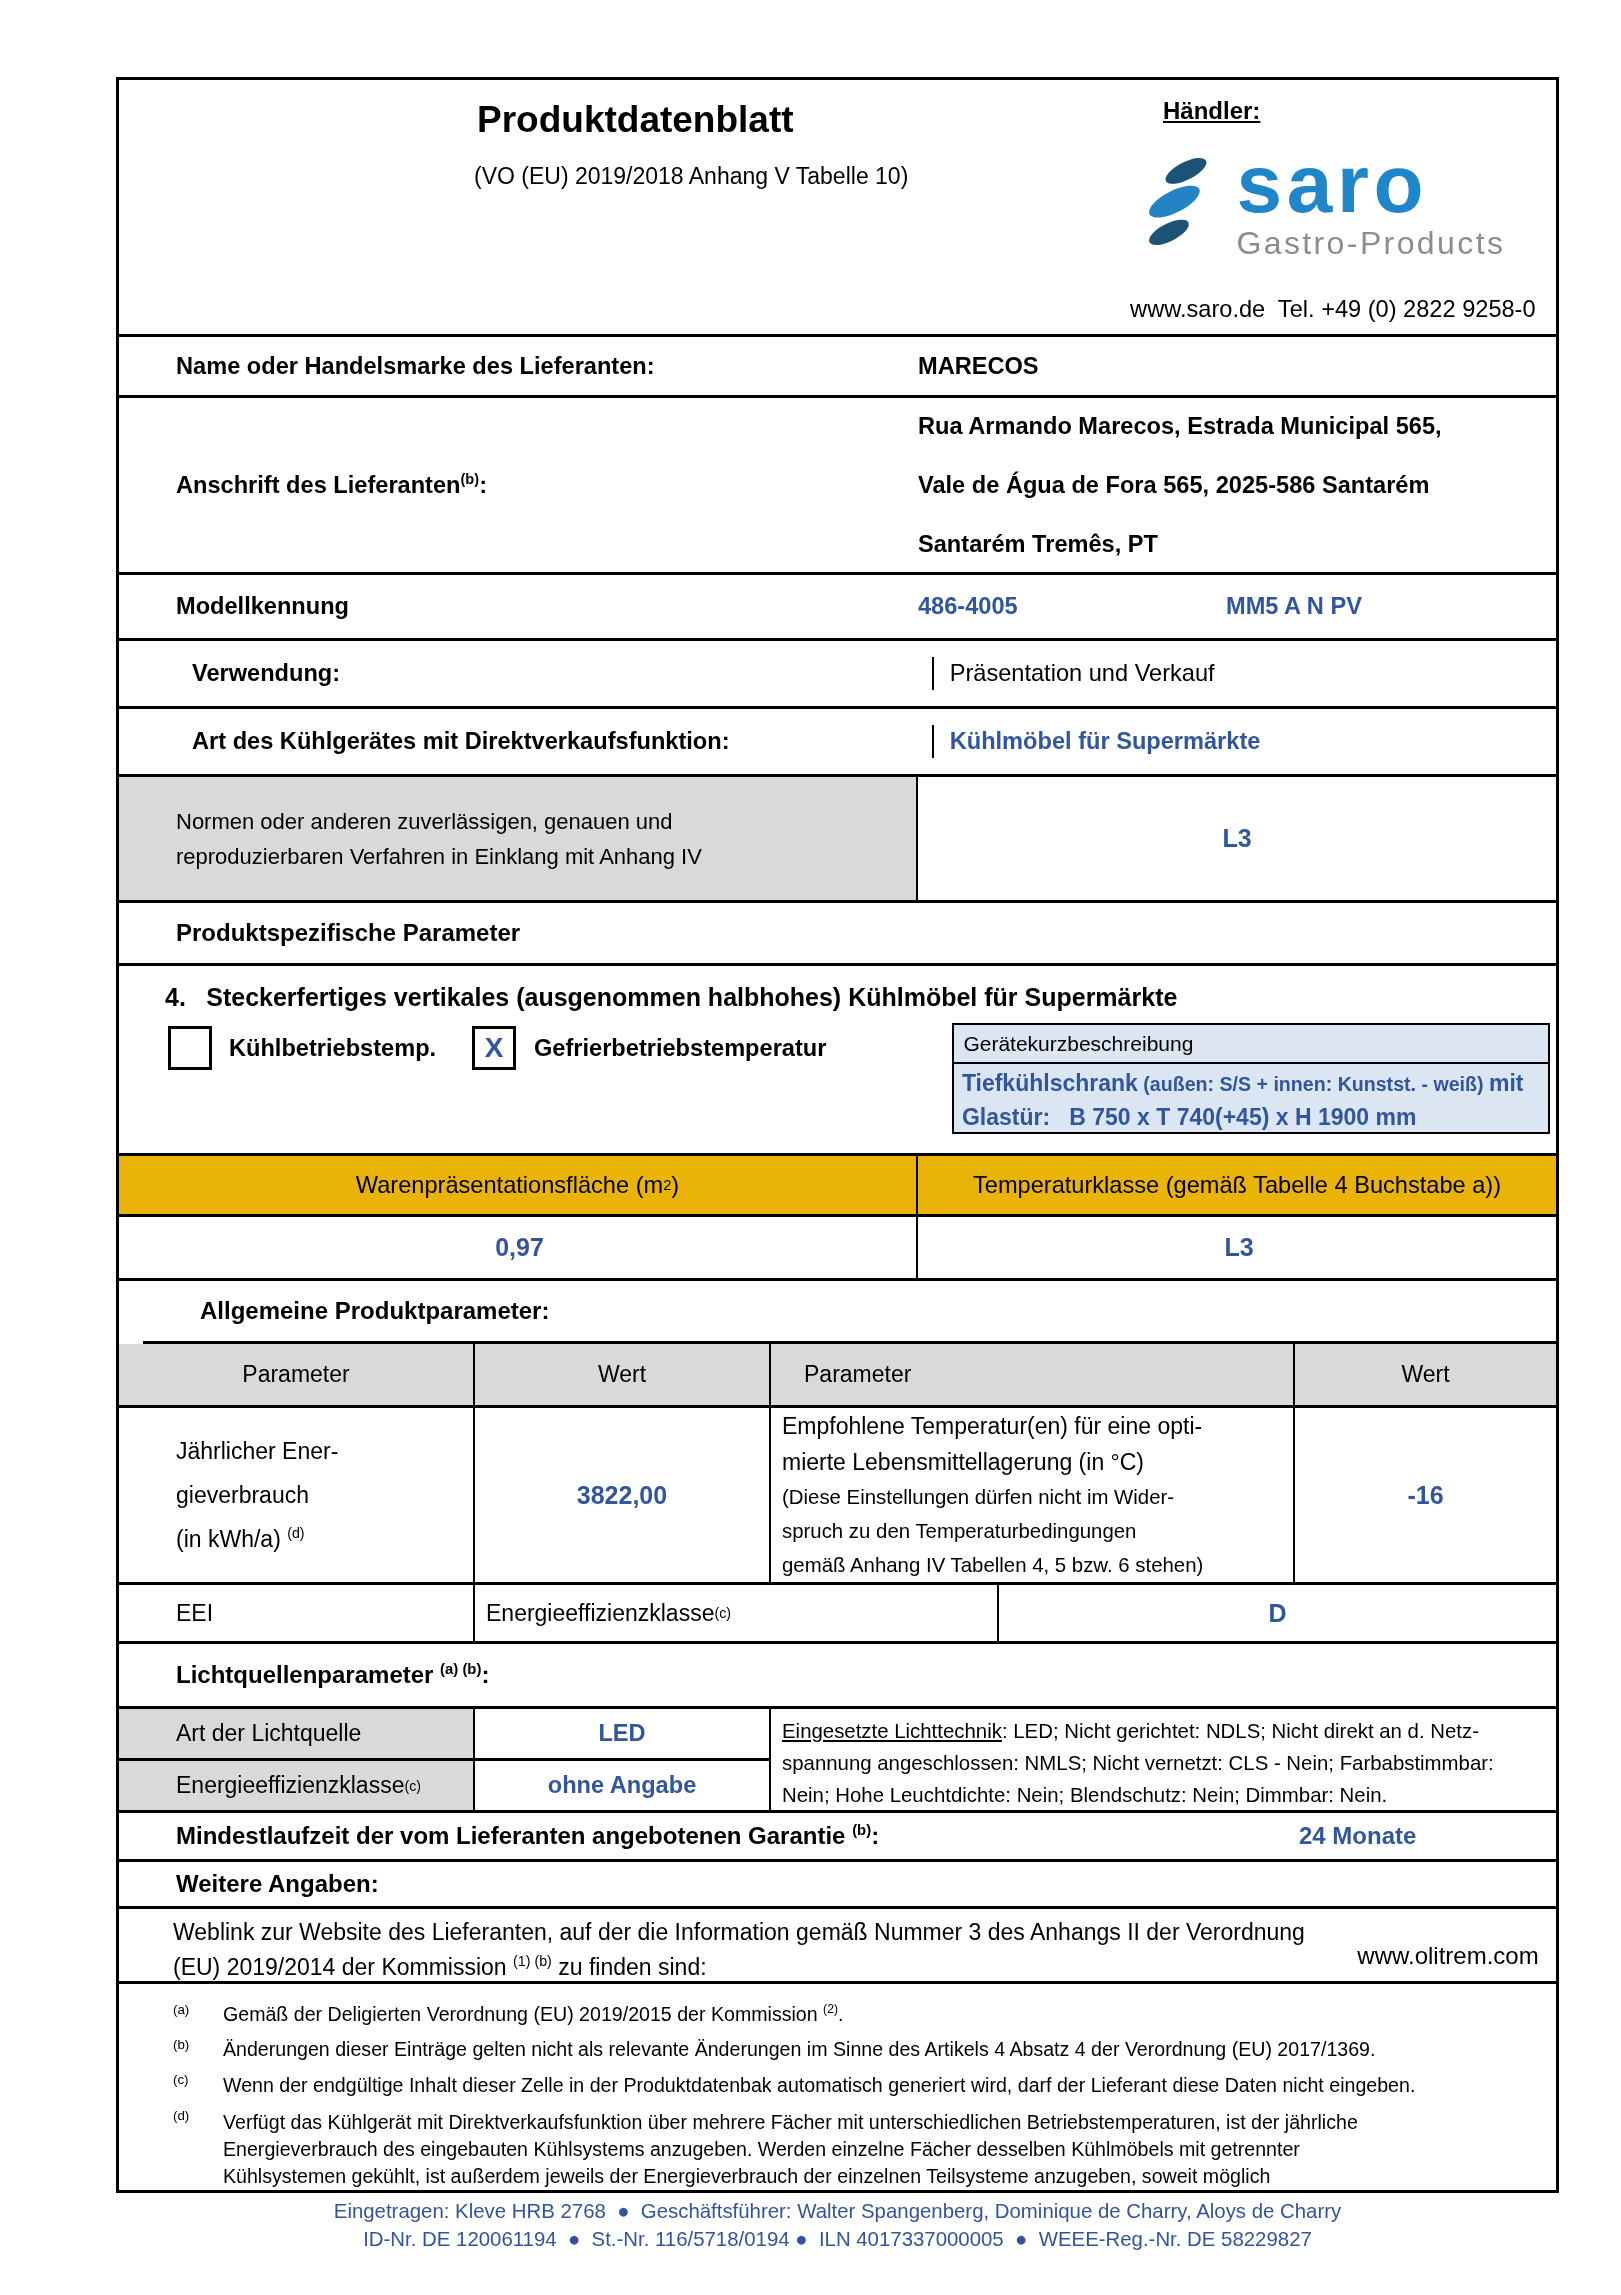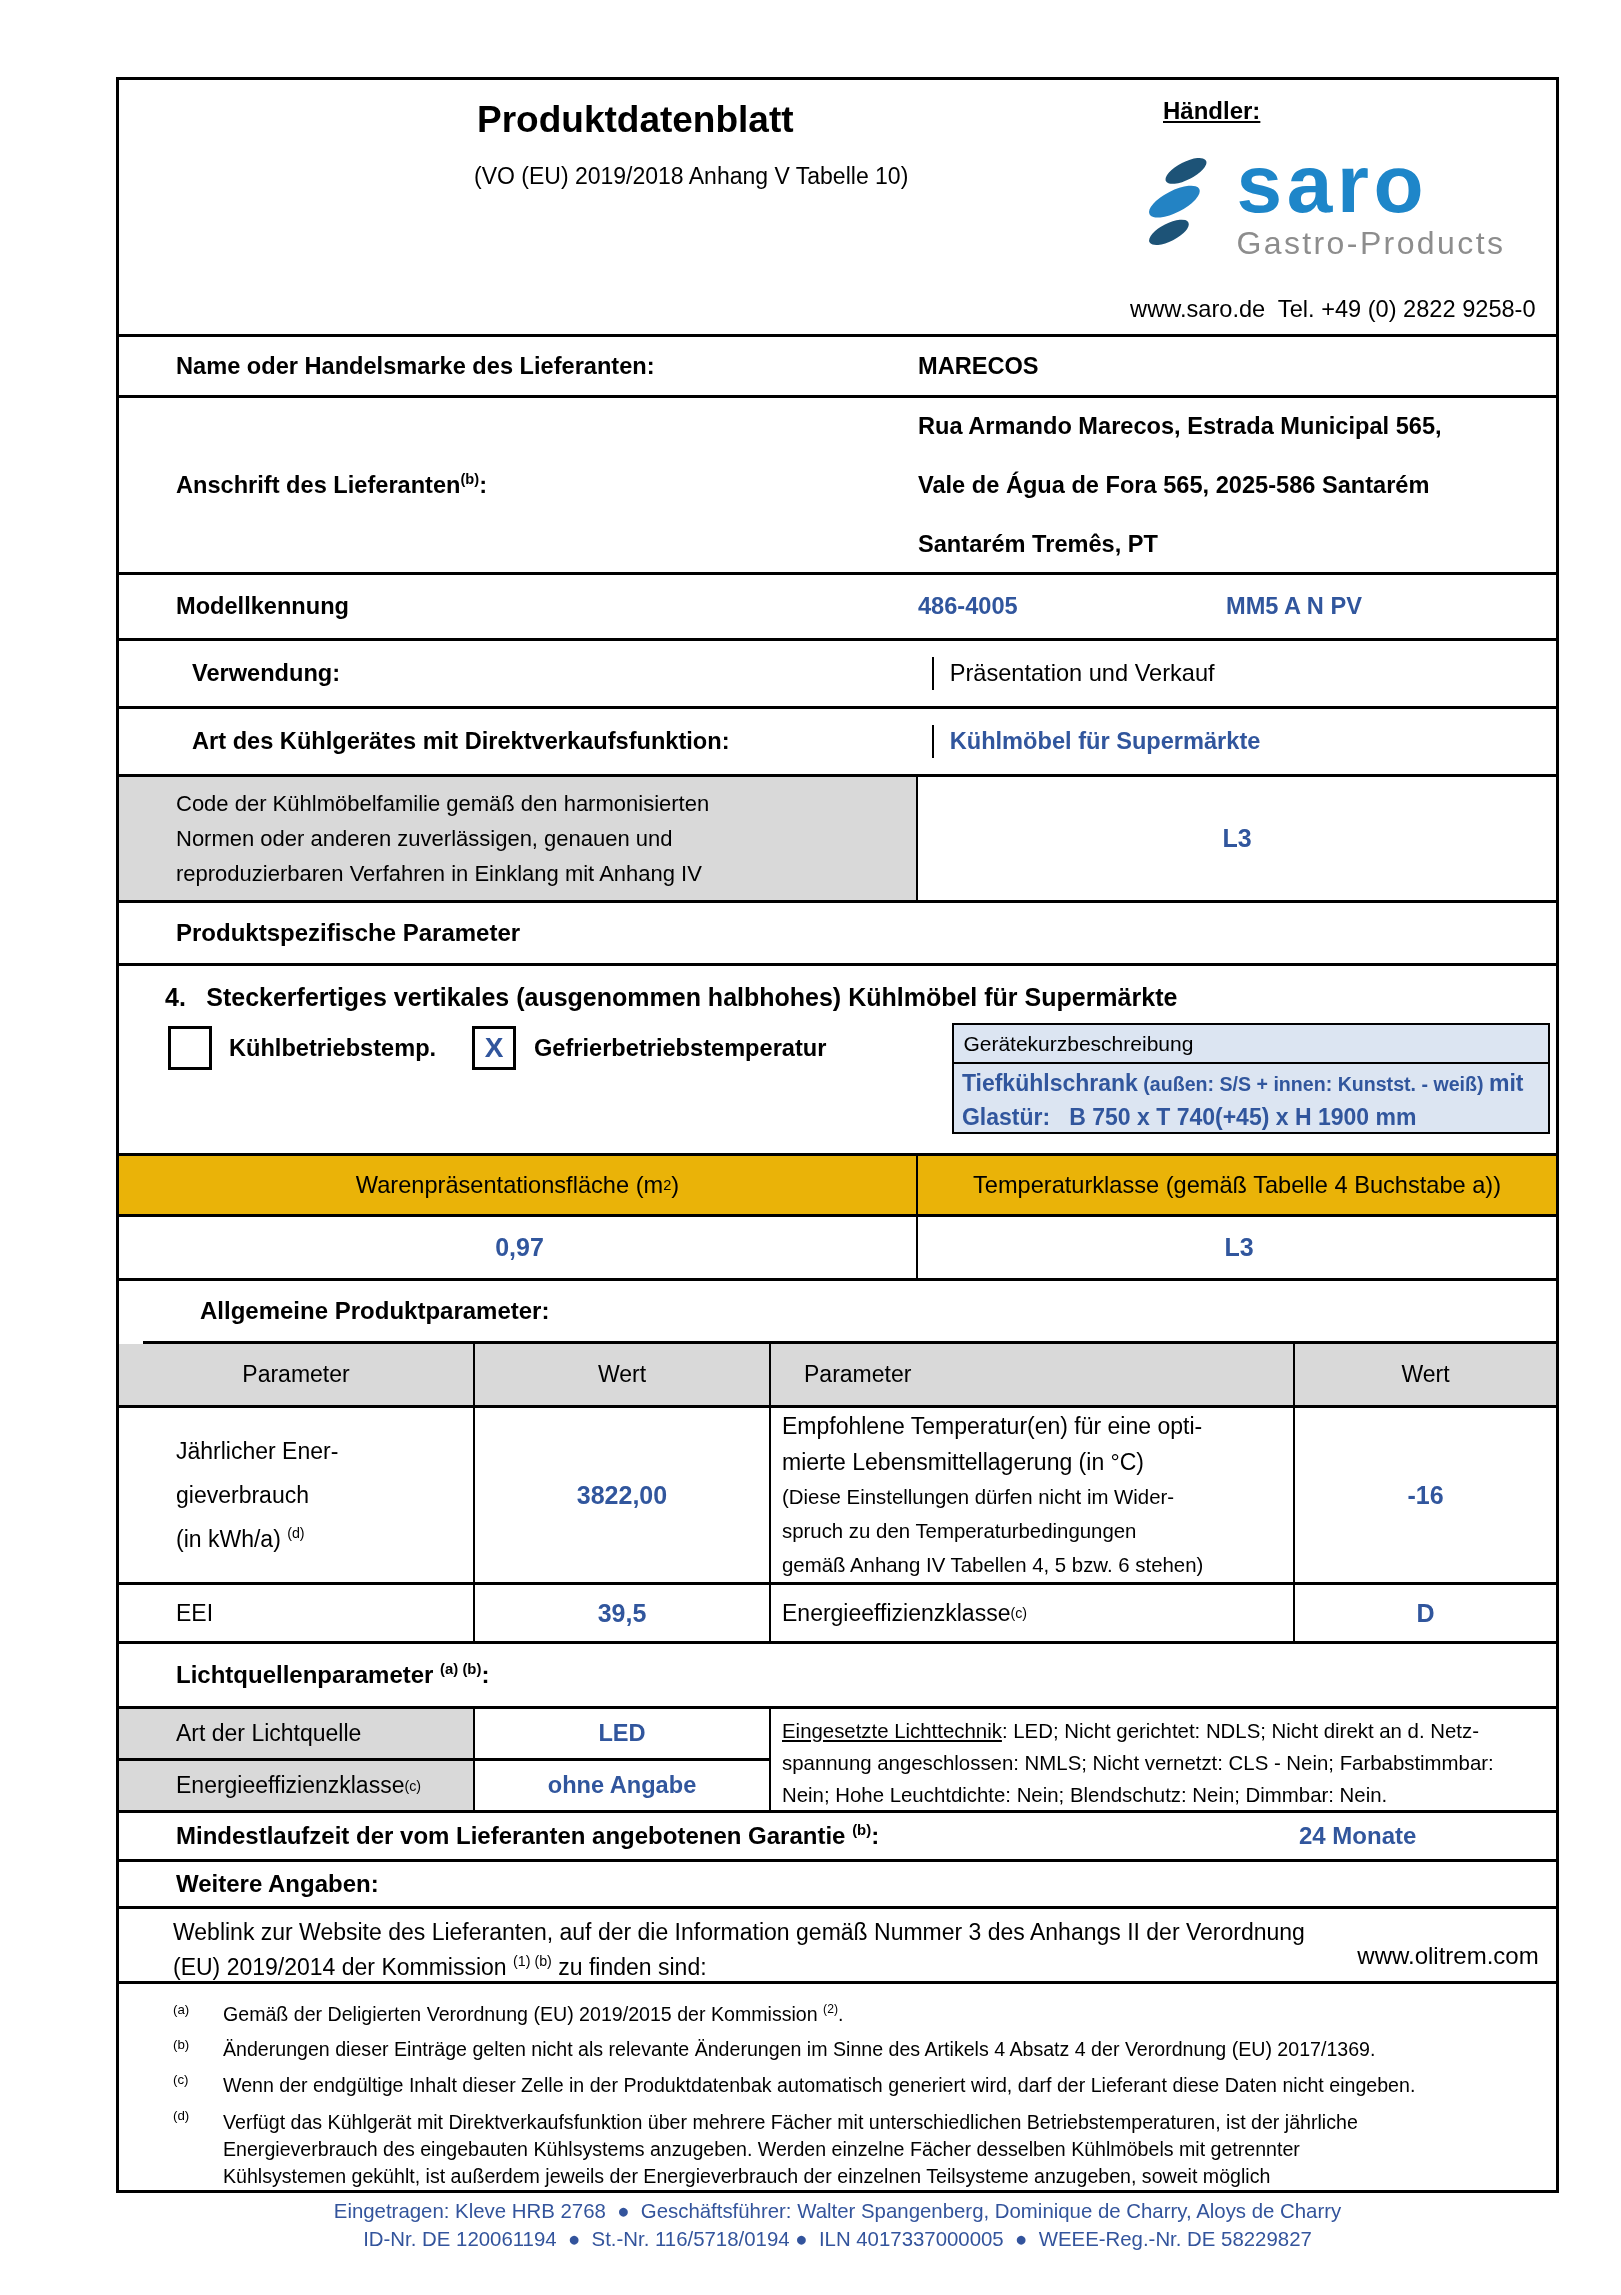--- a/index.html
+++ b/index.html
@@ -175,21 +175,20 @@
     </div>
 
     <div class="row r-art">
       <div class="cell-l b">Art des Kühlgerätes mit Direktverkaufsfunktion:</div>
       <div class="cell-r blue">Kühlmöbel für Supermärkte</div>
     </div>
 
     <div class="row r-code">
       <div class="cell-l gray">
         <div class="code-lines">
-          <div>Code der Kühlmöbelfamilie gemäß den harmonisierten</div>
           <div>Normen oder anderen zuverlässigen, genauen und</div>
           <div>reproduzierbaren Verfahren in Einklang mit Anhang IV</div>
         </div>
       </div>
       <div class="cell-r blue" style="font-size:25px;">L3</div>
     </div>
 
     <div class="row r-psp">
       <div class="h">Produktspezifische Parameter</div>
     </div>
@@ -252,21 +251,20 @@
           <div class="sm">(Diese Einstellungen dürfen nicht im Wider-</div>
           <div class="sm">spruch zu den Temperaturbedingungen</div>
           <div class="sm">gemäß Anhang IV Tabellen 4, 5 bzw. 6 stehen)</div>
         </div>
       </div>
       <div class="tcell c4 val-c blue">-16</div>
     </div>
 
     <div class="row r-eei">
       <div class="tcell c1">EEI</div>
-      <div class="tcell c2 val-c blue">39,5</div>
       <div class="tcell c3">
           <span>Energieeffizienzklasse </span>
           <span class="sp">(c)</span>
         </div>
       <div class="tcell c4 val-c blue">D</div>
     </div>
 
     <div class="row r-licht">
       <div class="h"><span>Lichtquellenparameter </span><span class="sp">(a) (b)</span><span>:</span></div>
     </div>

